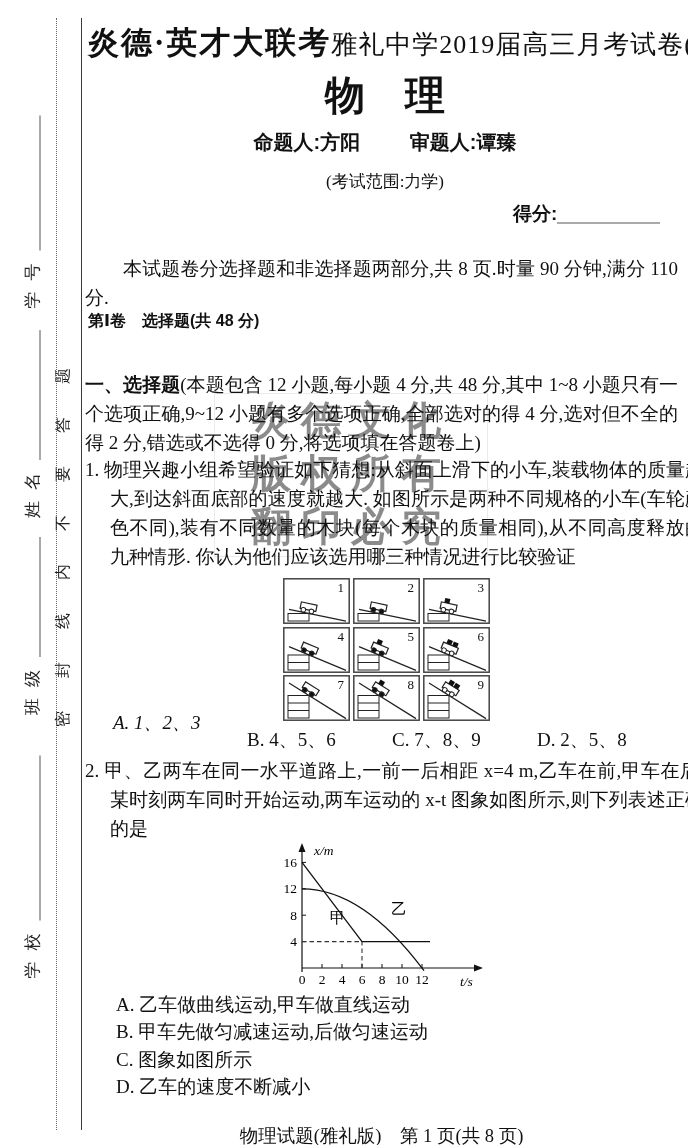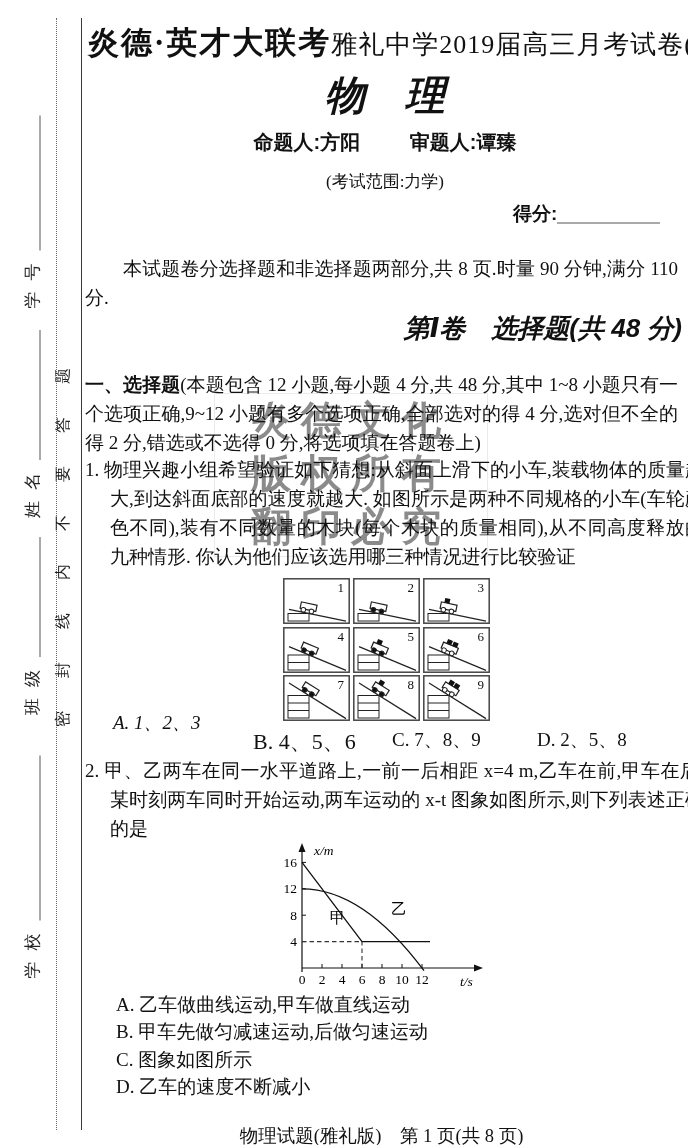--- a/index.html
+++ b/index.html
@@ -22,47 +22,47 @@
   .watermark{position:absolute;left:214px;top:393px;width:272px;height:162px;
              border:1px solid #d4d4d4;opacity:.45;text-align:center;pointer-events:none;}
   .watermark div{font-size:40px;color:#000000;letter-spacing:10px;line-height:53px;
                  font-weight:bold;}
   
   .titleline{position:absolute;left:88px;top:22px;width:594px;text-align:center;white-space:nowrap;}
   .brand{font-size:31px;font-weight:900;letter-spacing:2px;text-align:center;}
   .examtitle{font-size:26px;letter-spacing:1px;}
   .subject{position:absolute;left:88px;top:68px;width:594px;text-align:center;
            font-family:"Liberation Sans","DejaVu Sans",sans-serif;
-           font-size:40px;font-weight:bold;font-style:italic;}
+           font-size:40px;font-weight:bold;}
   .setters{position:absolute;left:88px;top:129px;width:594px;text-align:center;
            font-family:"Liberation Sans","DejaVu Sans",sans-serif;
            font-size:20px;font-weight:bold;}
   .setters span{margin:12px 22px;}
   .scope{position:absolute;left:88px;top:170px;width:594px;text-align:center;font-size:17px;}
   .score{position:absolute;left:513px;top:201px;font-family:"Liberation Sans","DejaVu Sans",sans-serif;
          font-size:19px;font-weight:bold;}
   .score .blank{display:inline-block;width:103px;border-bottom:2px solid #a9a9a9;height:1em;
                 vertical-align:-4px;}
   
   .bodytext{font-size:19px;line-height:29px;text-align:justify;}
   .intro{position:absolute;left:85px;top:254px;width:593px;text-indent:2em;}
-  .section-title{position:absolute;left:88px;top:311px;width:594px;text-align:right;
-                 font-size:26px;font-weight:bold;
-                 font-family:"Liberation Sans","DejaVu Sans",sans-serif;font-style:italic;}
+  .section-title{position:absolute;left:88px;top:311px;width:594px;text-align:left;
+                 font-size:16px;font-weight:bold;
+                 font-family:"Liberation Sans","DejaVu Sans",sans-serif;}
   .instructions{position:absolute;left:85px;top:370px;width:593px;}
   .instructions .lead{font-family:"Liberation Sans","DejaVu Sans",sans-serif;font-weight:bold;}
   .question{position:absolute;left:85px;width:594px;padding-left:25px;text-indent:-25px;}
   #q1{top:455px;}
   #q2{top:756px;}
   
   .panel-grid{position:absolute;left:283px;top:578px;display:grid;
               grid-template-columns:repeat(3,67px);gap:2.5px 3px;}
   
   .optA1{position:absolute;top:710px;left:113px;font-size:19px;font-style:italic;}
-  .optB1{position:absolute;top:727px;left:253px;font-size:22px;}
+  .optB1{position:absolute;top:727px;left:247px;font-size:19px;}
   .optC1{position:absolute;top:727px;left:392px;font-size:19px;}
   .optD1{position:absolute;top:727px;left:537px;font-size:19px;text-align:center;}
   .q2opts{position:absolute;left:116px;top:991px;font-size:19px;line-height:27.3px;}
   
   .graph{position:absolute;left:270px;top:842px;width:215px;height:150px;}
   
   .footer{position:absolute;left:83px;top:1116px;width:597px;text-align:center;font-size:18.5px;margin-top:7px;}
 </style>
 </head>
 <body>

